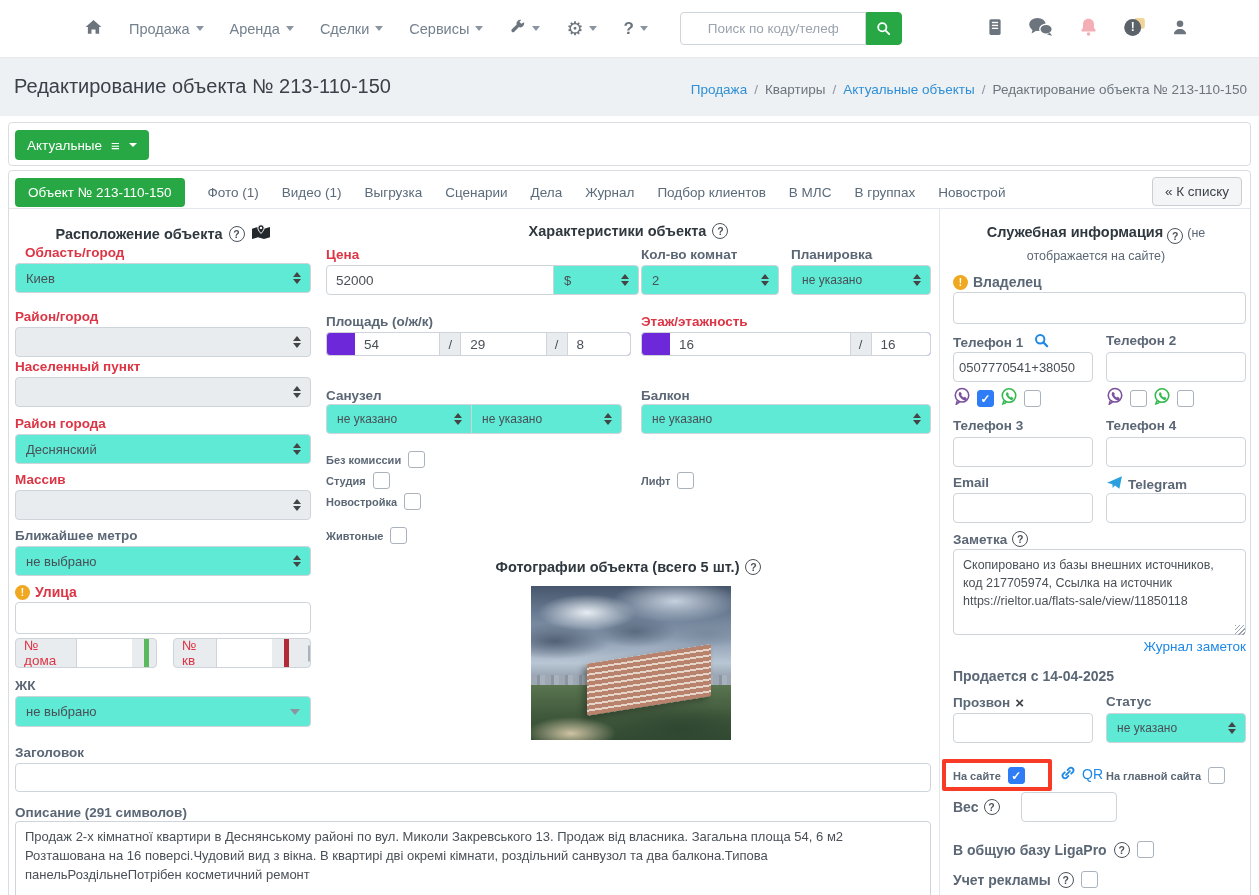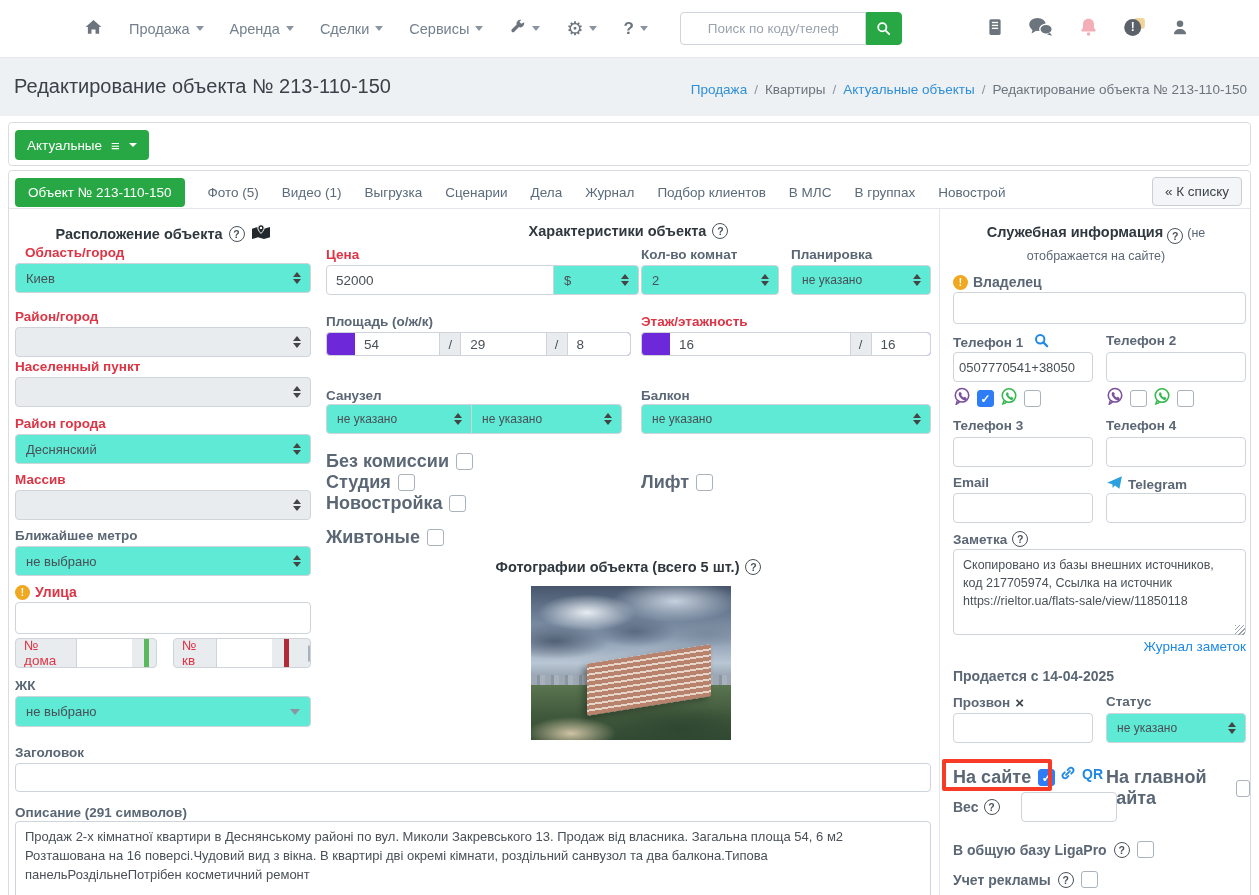--- a/index.html
+++ b/index.html
@@ -67,21 +67,21 @@
   .cud::after  { content:""; display:block; border-left:4px solid transparent; border-right:4px solid transparent;
                  border-top:5px solid #444; }
   .caret-gray { position:absolute; right:10px; top:50%; transform:translateY(-50%); width:0; height:0;
                 border-left:5px solid transparent; border-right:5px solid transparent; border-top:6px solid #8a95a1; }
   .inp { position:absolute; height:30px; background:#fff; border:1px solid #ced4da; border-radius:4px;
          font-size:13.5px; color:#495057; padding:0 9px; font-family:"Liberation Sans",sans-serif; }
   textarea.inp { resize:none; padding:6px 9px; line-height:1.45; }
   .chk { display:inline-block; width:17px; height:17px; background:#fff; border:1px solid #aab2bb; border-radius:3px; cursor:pointer; }
   .chk.on { background:#2e7df6; border-color:#2e7df6; color:#fff; text-align:center; font-size:12px; font-weight:700; line-height:17px; }
   .chk.on::before { content:"\2713"; }
-  .chkrow { position:absolute; display:flex; align-items:center; gap:7px; font-size:18px; font-weight:700; color:#5b6775; }
+  .chkrow { position:absolute; display:flex; align-items:center; gap:7px; font-size:11px; font-weight:700; color:#5b6775; }
 
   
   .igroup { position:absolute; display:flex; height:24px; border:1px solid #ced4da; border-radius:4px; overflow:hidden; background:#6d28d9;padding-left:28px; }
   .igroup input { border:none; outline:none; font-size:13.5px; color:#495057; padding:0 9px; font-family:"Liberation Sans",sans-serif; min-width:0; }
   .igroup .isep { background:#e9ecef; border-left:1px solid #ced4da; border-right:1px solid #ced4da; width:22px;
                   display:flex; align-items:center; justify-content:center; font-size:13px; color:#495057; flex:0 0 auto; }
 
   
   .hgroup { position:absolute; height:30px; background:#e9ecef; border:1px solid #ced4da; border-radius:4px;
             display:flex; align-items:center; gap:12px; overflow:hidden; }
@@ -230,21 +230,21 @@
       <span>Актуальные</span>
       <span class="hamburger">≡</span>
       <span class="caret-dn-w"></span>
     </div>
   </div>
 
   <div class="card card2">
 
     <div class="tabs">
       <span class="tab-active">Объект № 213-110-150</span>
-      <span class="tab">Фото (5)</span>
+      <span class="tab">Фото (1)</span>
       <span class="tab">Видео (1)</span>
       <span class="tab">Выгрузка</span>
       <span class="tab">Сценарии</span>
       <span class="tab">Дела</span>
       <span class="tab">Журнал</span>
       <span class="tab">Подбор клиентов</span>
       <span class="tab">В МЛС</span>
       <span class="tab">В группах</span>
       <span class="tab">Новострой</span>
     </div>
@@ -522,21 +522,21 @@
 
     <div class="chkrow" style="left:944px;top:596px;">
       <span>На сайте</span>
       <span class="chk on"></span>
     </div>
     <span class="ic abs" style="left:1051px;top:594px;">
       <svg width="16" height="16" viewBox="0 0 14 14">
           <path d="M6.6 4.4 8.2 2.8a2.3 2.3 0 0 1 3.2 3.2L9.8 7.6 M7.4 9.6 5.8 11.2a2.3 2.3 0 0 1-3.2-3.2L4.2 6.4 M5.3 8.7l3.4-3.4" stroke="#1e88e5" stroke-width="1.6" fill="none" stroke-linecap="round"></path>
         </svg>
     </span>
-    <div class="abs link" style="left:1073px;top:595px;font-size:14px;font-weight:700;">QR</div>
+    <div class="abs link" style="left:1073px;top:595px;font-size:14px;font-weight:400;">QR</div>
     <div class="chkrow" style="left:1097px;top:596px;">
       <span>На главной сайта</span>
       <span class="chk"></span>
     </div>
 
     <div class="annot" style="left:933px;top:588px;width:110px;height:32px;"></div>
 
     <div class="lbl" style="left:944px;top:628px;font-size:14px;">
       <span>Вес</span>
       <span class="qm">?</span>

